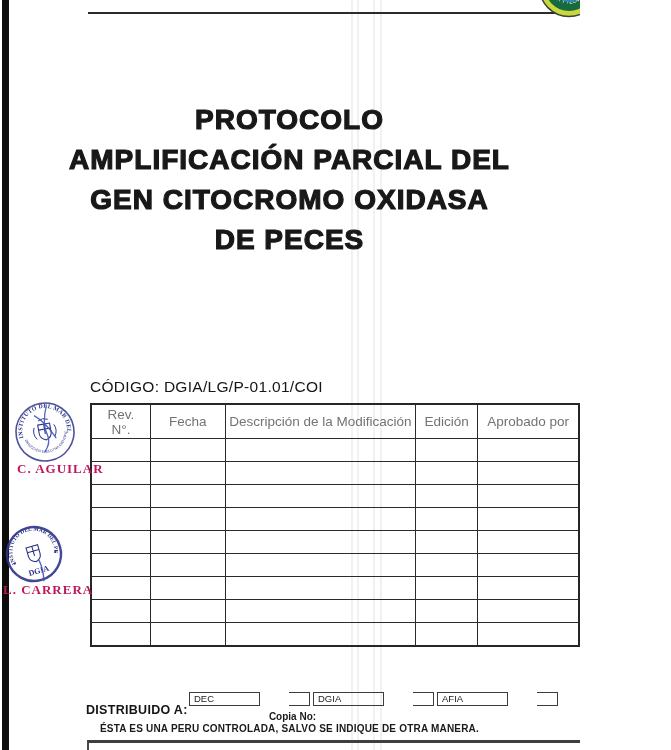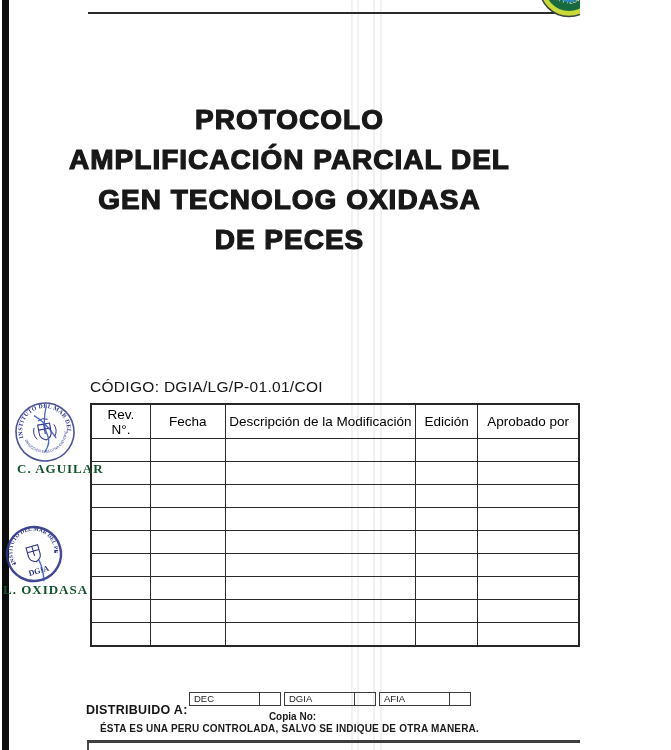--- a/index.html
+++ b/index.html
@@ -26,38 +26,38 @@
   
   .code{position:absolute;left:90px;top:378px;font-size:15.5px;color:#161616;letter-spacing:0.3px;}
   
   table.rev{
     position:absolute;left:90px;top:403px;border-collapse:collapse;table-layout:fixed;
     background:transparent;
   }
   table.rev,table.rev th,table.rev td{border:1px solid #2b2b2b;}
   table.rev{border:2px solid #262626;}
   table.rev th{
-    font-weight:400;font-size:13.5px;color:#000000;text-align:center;vertical-align:middle;
+    font-weight:400;font-size:13.5px;color:#737373;text-align:center;vertical-align:middle;
     white-space:pre-line;height:33px;padding:0 2px;line-height:15px;
   }
   table.rev td{height:22px;padding:0;}
   
   .stamp-svg{position:absolute;}
   .stamp1{left:7px;top:394px;width:76px;height:76px;transform:rotate(-10deg);}
   .stamp2{left:1px;top:521px;width:66px;height:66px;transform:rotate(-16deg);}
   .sig{
     position:absolute;font-family:"Liberation Serif",serif;font-weight:700;
-    font-size:13px;letter-spacing:1px;color:#14532d;white-space:nowrap;
+    font-size:13px;letter-spacing:1px;color:#be185d;white-space:nowrap;
   }
   .sig1{left:17px;top:461px;}
   .sig2{left:3px;top:582px;}
   
   .dist-label{position:absolute;left:86px;top:663px;font-weight:700;font-size:12.5px;color:#141414;letter-spacing:0.3px;margin-top:40px;}
   .dist-table{position:absolute;left:189px;top:692px;display:flex;gap:3px;}
-  .dist-group{display:flex;}
+  .dist-group{display:flex;gap:29px;}
   .dist-cell{
     border:1px solid #3c3c3c;height:12px;box-sizing:content-box;
     font-size:9.5px;line-height:12px;color:#222;
   }
   .dist-cell.name{width:65px;padding-left:4px;}
   .dist-cell.blank{width:20px;border-left:none;}
   
   .copy-no{position:absolute;left:9px;right:4px;top:711px;text-align:center;font-weight:700;font-size:10px;color:#1a1a1a;}
   .notice{position:absolute;left:9px;right:10px;top:723px;text-align:center;font-weight:700;font-size:10px;letter-spacing:0.2px;color:#1a1a1a;}
   
@@ -90,21 +90,21 @@
     <text font-size="4.6" fill="#ffffff" font-family="Liberation Sans, sans-serif" letter-spacing="0.4">
       <textPath href="#logoArc" startOffset="4">NCIA Y TECNOLOG</textPath>
     </text>
     <circle cx="35" cy="35" r="15" fill="#2f86c4"></circle>
     <path d="M 24,30 Q 35,24 46,30 L 46,34 Q 35,29 24,34 Z" fill="#2e9e4f"></path>
   </svg>
 
   <div class="title">
     <div>PROTOCOLO</div>
     <div>AMPLIFICACIÓN PARCIAL DEL</div>
-    <div>GEN TECNOLOG OXIDASA</div>
+    <div>GEN CITOCROMO OXIDASA</div>
     <div>DE PECES</div>
   </div>
 
   <div class="code">CÓDIGO: DGIA/LG/P-01.01/COI</div>
 
   <table class="rev">
     <colgroup>
       <col style="width:63px">
         <col style="width:79px">
         <col style="width:205px">
@@ -226,21 +226,21 @@
       <text x="33" y="53" font-size="8" fill="#2e3487" stroke="none" text-anchor="middle" font-family="Liberation Serif, serif" font-weight="bold">DGIA</text>
       <g stroke-width="1.1">
         <path d="M 27,25 h 12 v 9 q 0,5 -6,7 q -6,-2 -6,-7 Z"></path>
         <path d="M 33,25 v 10 M 27,30 h 12"></path>
       </g>
       <circle cx="12" cy="37" r="1" fill="#2e3487" stroke="none"></circle>
       <circle cx="54" cy="37" r="1" fill="#2e3487" stroke="none"></circle>
       <path d="M 36,40 q 2,10 -1,22" stroke="#3b55c4" stroke-width="1.4" opacity="0.9"></path>
     </g>
   </svg>
-  <div class="sig sig2">L. OXIDASA</div>
+  <div class="sig sig2">L. CARRERA</div>
 
   <div class="dist-label">DISTRIBUIDO A:</div>
   <div class="dist-table">
     <div class="dist-group">
       <div class="dist-cell name">DEC</div>
       <div class="dist-cell blank"></div>
     </div>
     <div class="dist-group">
       <div class="dist-cell name">DGIA</div>
       <div class="dist-cell blank"></div>

